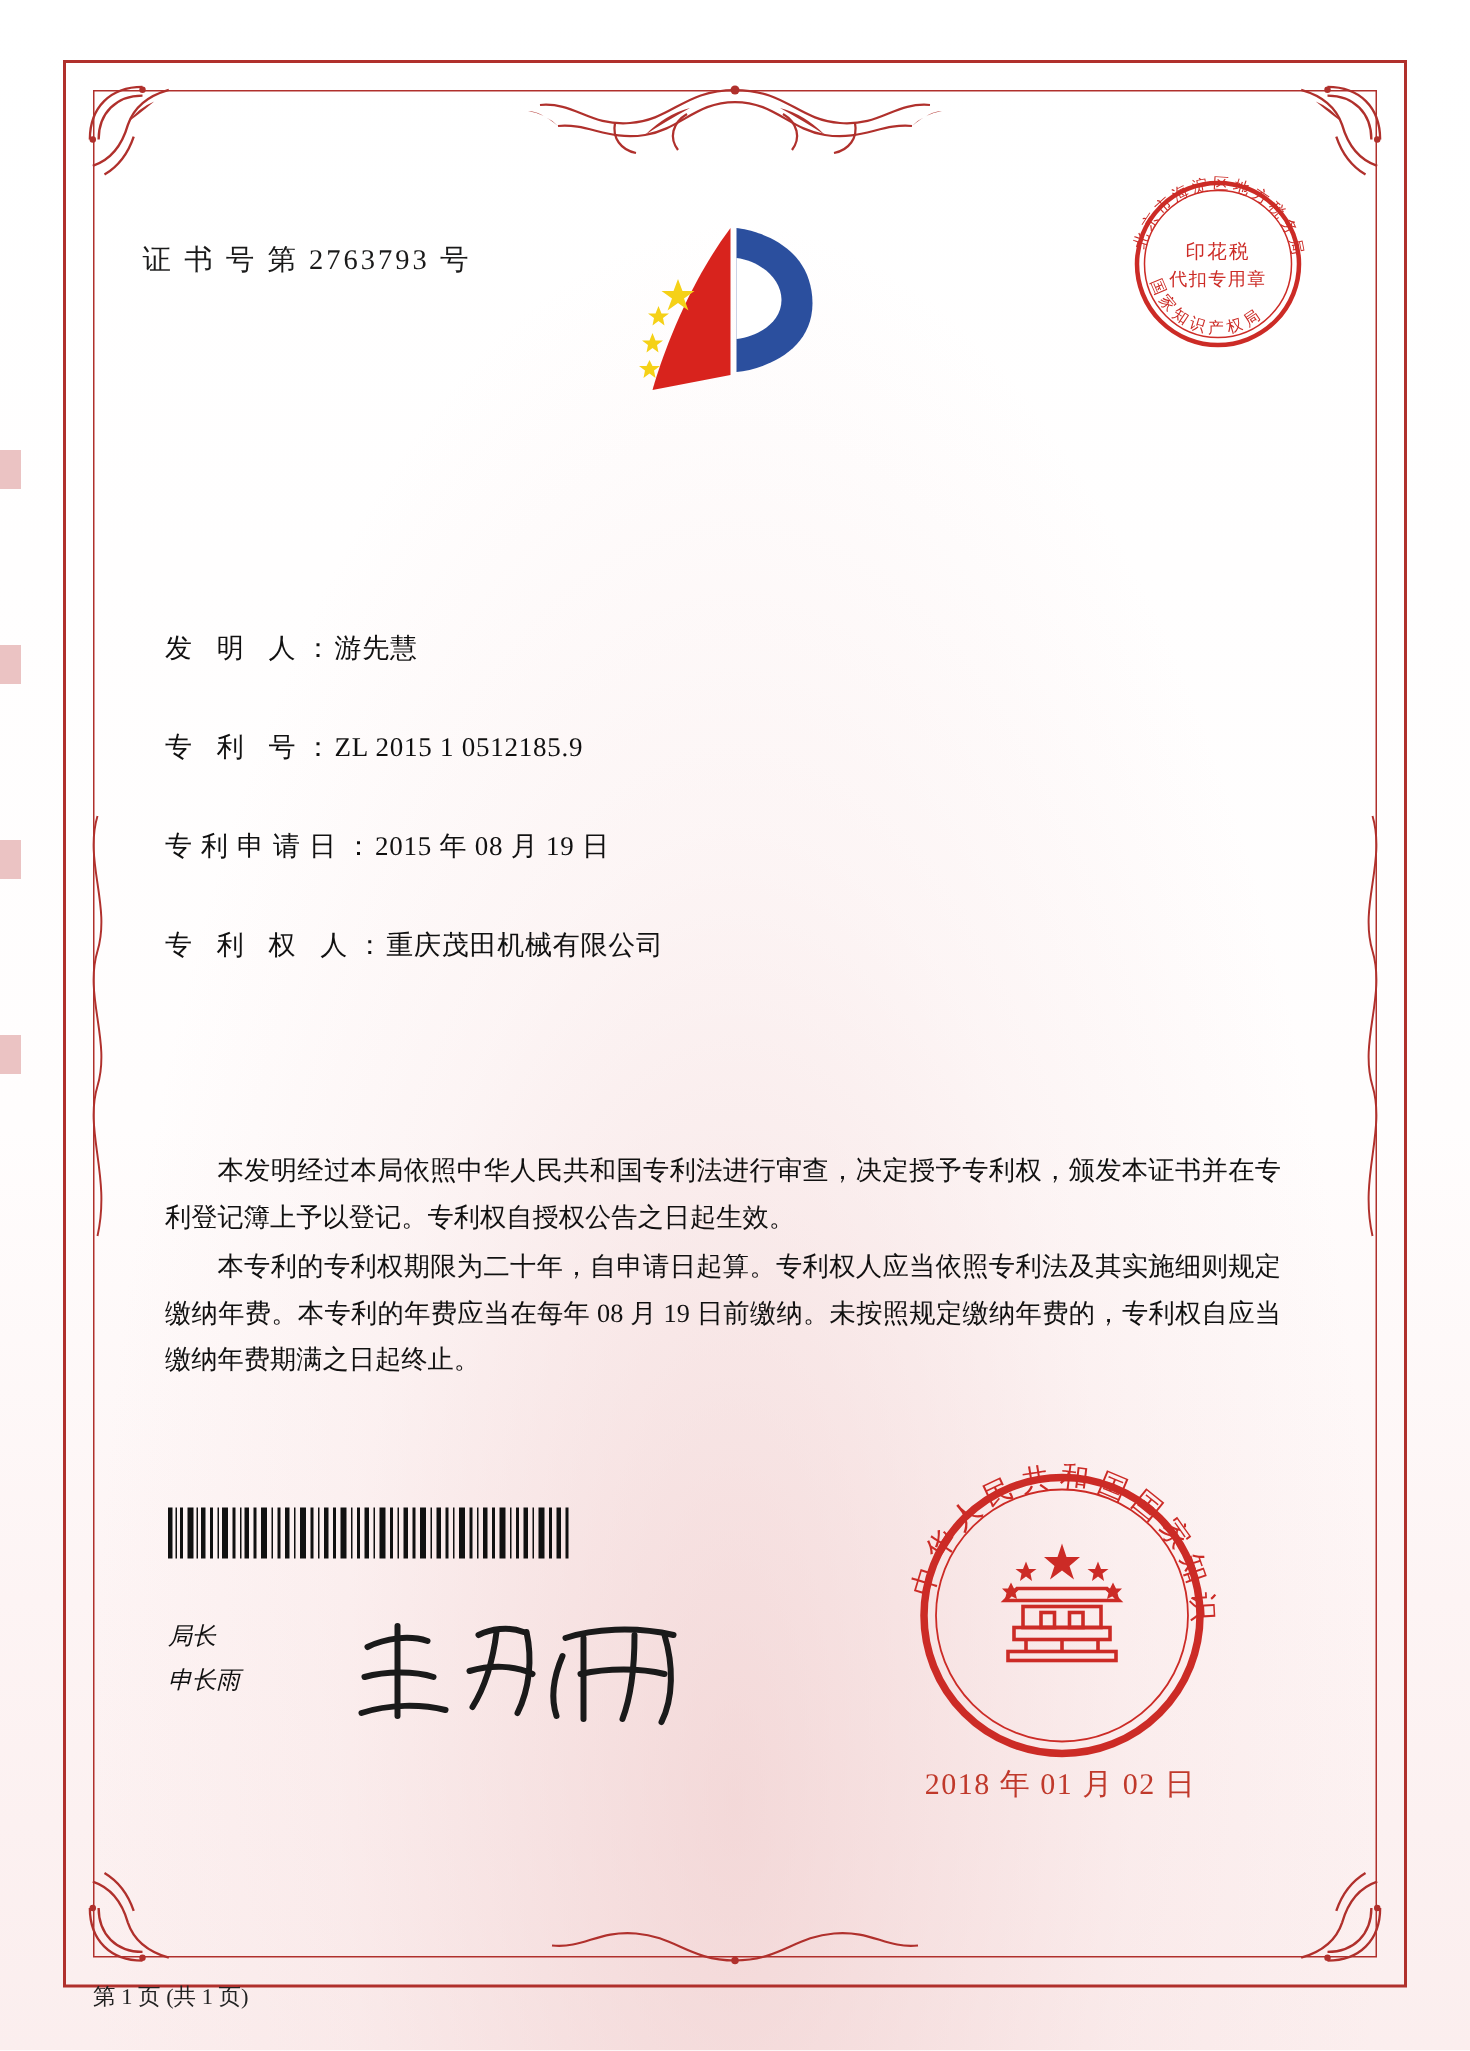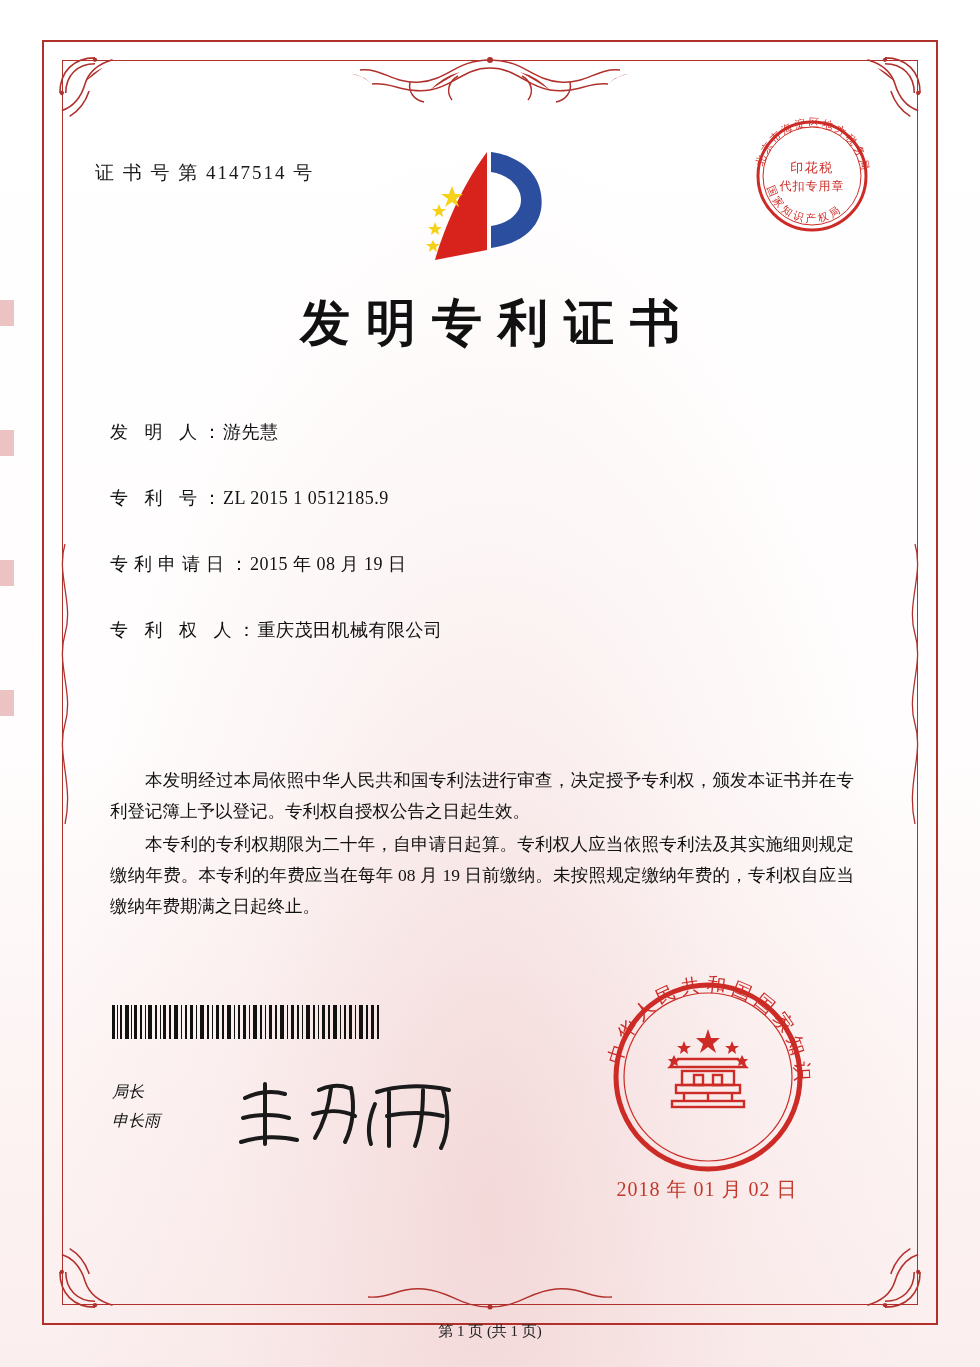--- a/index.html
+++ b/index.html
@@ -202,21 +202,21 @@
     width: 230px;
     text-align: center;
     font-size: 20px;
     color: #c0392b;
     letter-spacing: 1px;
   }
   .page-footer {
     position: absolute;
     left: 0; right: 0;
     bottom: -36px;
-    text-align: center;
+    text-align: left;
     font-size: 15px;
     color: #222;
   }
   .side-mark {
     position: absolute;
     left: 0;
     width: 14px;
     background: #e8b9b9;
     opacity: 0.85;
   }
@@ -337,21 +337,21 @@
   <div class="side-flourish-r">
     <svg viewBox="0 0 30 300" width="30" height="300">
       <g fill="none" stroke="#b0302c" stroke-width="1.3">
         <path d="M15 10 C6 40 24 70 15 100 C6 130 24 160 15 190 C6 220 24 250 15 290"></path>
       </g>
     </svg>
   </div>
 
   <div class="content">
 
-    <div class="cert-number">证 书 号 第 4147514 号</div>
+    <div class="cert-number">证 书 号 第 2763793 号</div>
 
     <div class="emblem">
       <svg viewBox="0 0 190 130" width="190" height="130">
 
         <path d="M96 10 C96 10 140 14 146 52 C152 90 116 104 96 106 L96 10 Z" fill="#2b4f9e"></path>
         <path d="M96 30 C112 32 126 44 126 58 C126 72 112 82 96 84 Z" fill="#ffffff"></path>
 
         <path d="M92 10 L92 108 L40 118 C40 118 56 58 92 10 Z" fill="#d8231d"></path>
 
         <g fill="#f5d117">
@@ -375,21 +375,20 @@
           <textPath href="#arcTop" startOffset="6%">北京市海淀区地方税务局</textPath>
         </text>
         <text font-size="10.5" fill="#cc2b26" font-family="'DejaVu Serif',serif" letter-spacing="3">
           <textPath href="#arcBot" startOffset="8%">国家知识产权局</textPath>
         </text>
         <text x="68" y="64" font-size="13" fill="#cc2b26" text-anchor="middle" font-family="'DejaVu Serif',serif" letter-spacing="1.5">印花税</text>
         <text x="68" y="82" font-size="12" fill="#cc2b26" text-anchor="middle" font-family="'DejaVu Serif',serif" letter-spacing="1">代扣专用章</text>
       </svg>
     </div>
 
-    <div class="doc-title">发明专利证书</div>
 
     <div class="fields">
       <div class="field-row">
         <span class="field-label">发 明 人</span><span class="field-colon">：</span><span class="field-value">游先慧</span>
       </div>
       <div class="field-row">
         <span class="field-label">专 利 号</span><span class="field-colon">：</span><span class="field-value">ZL 2015 1 0512185.9</span>
       </div>
       <div class="field-row">
         <span class="field-label">专利申请日</span><span class="field-colon">：</span><span class="field-value">2015 年 08 月 19 日</span>

